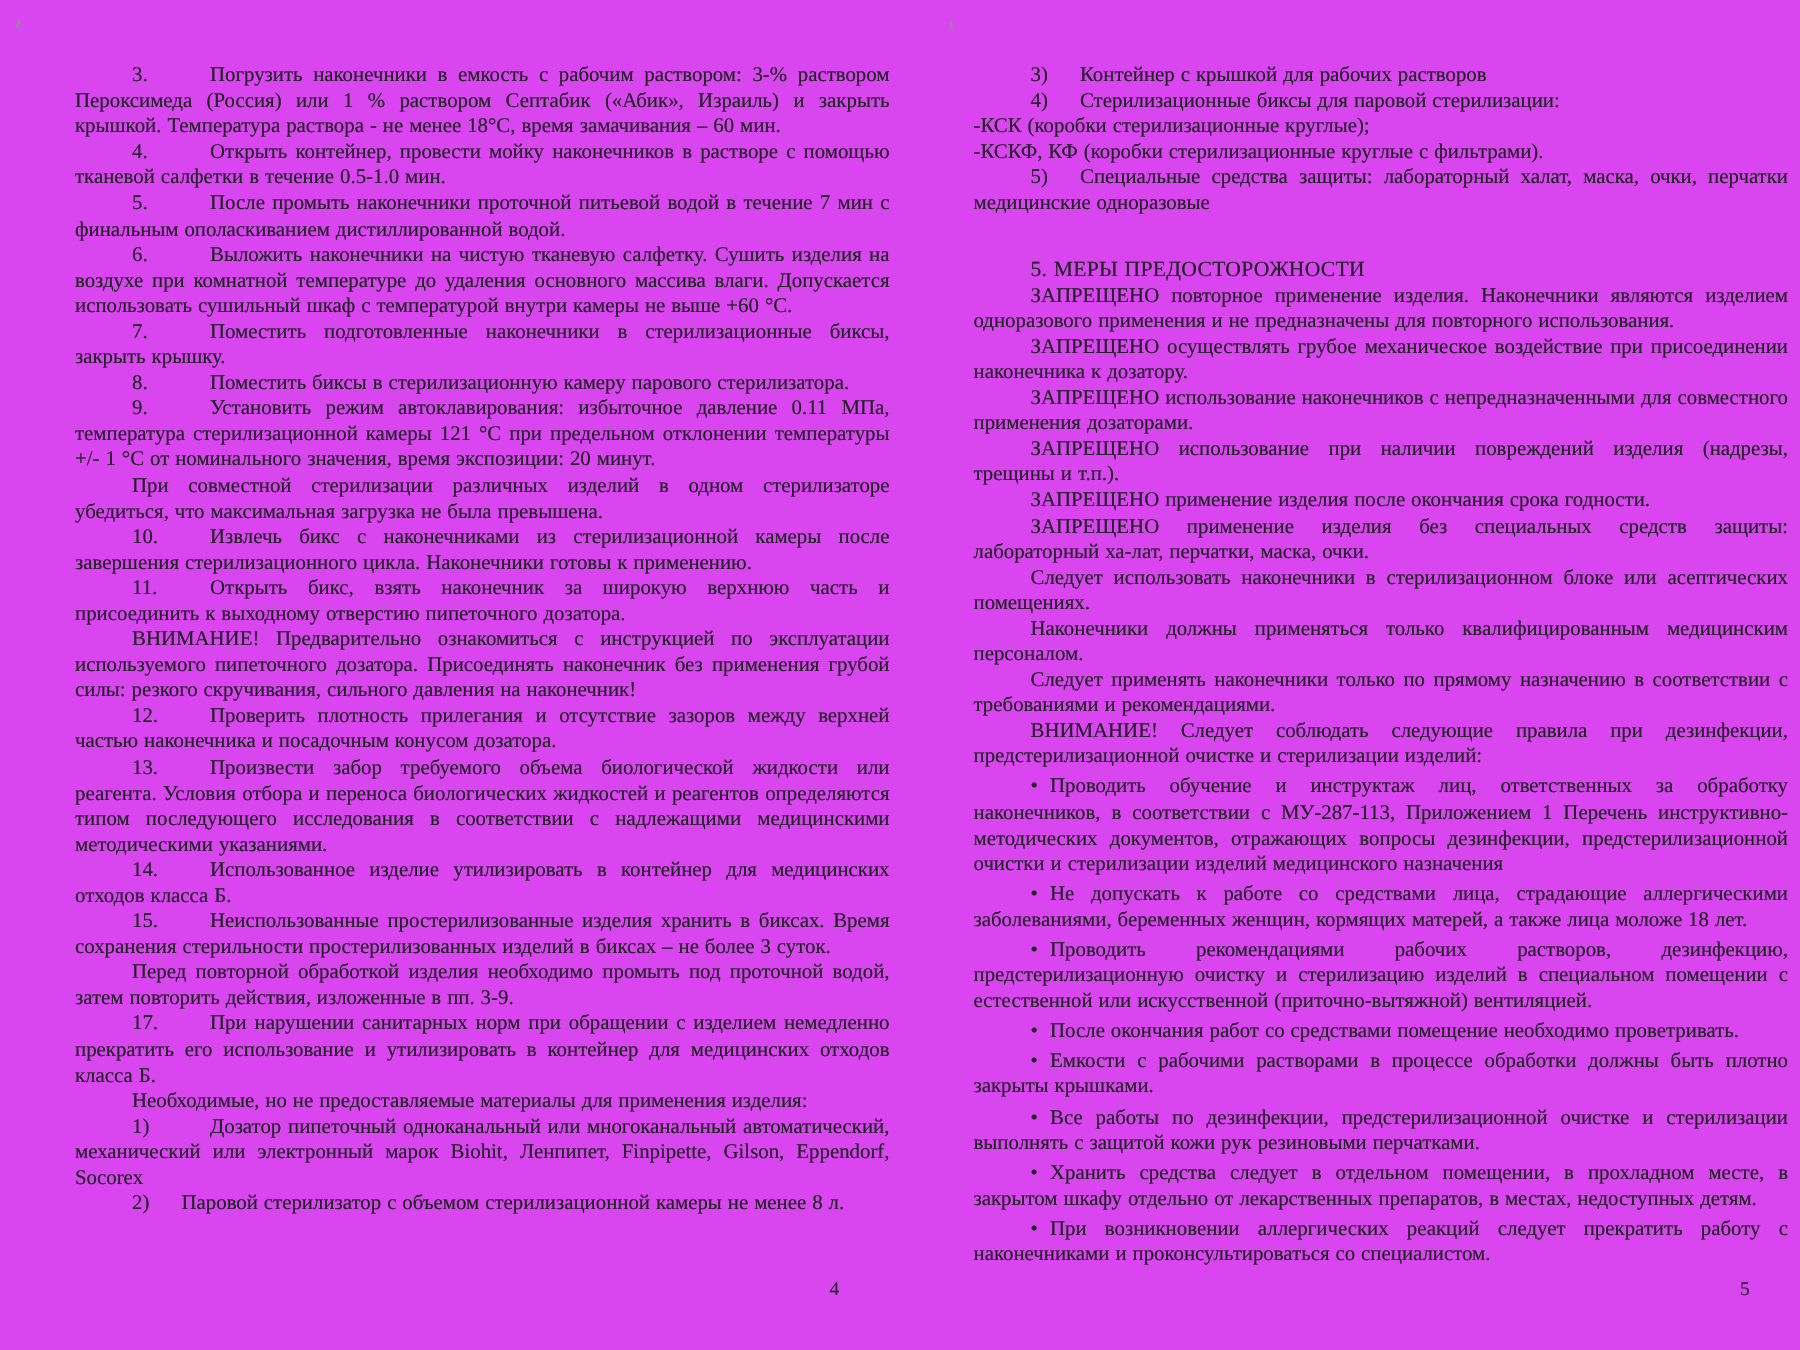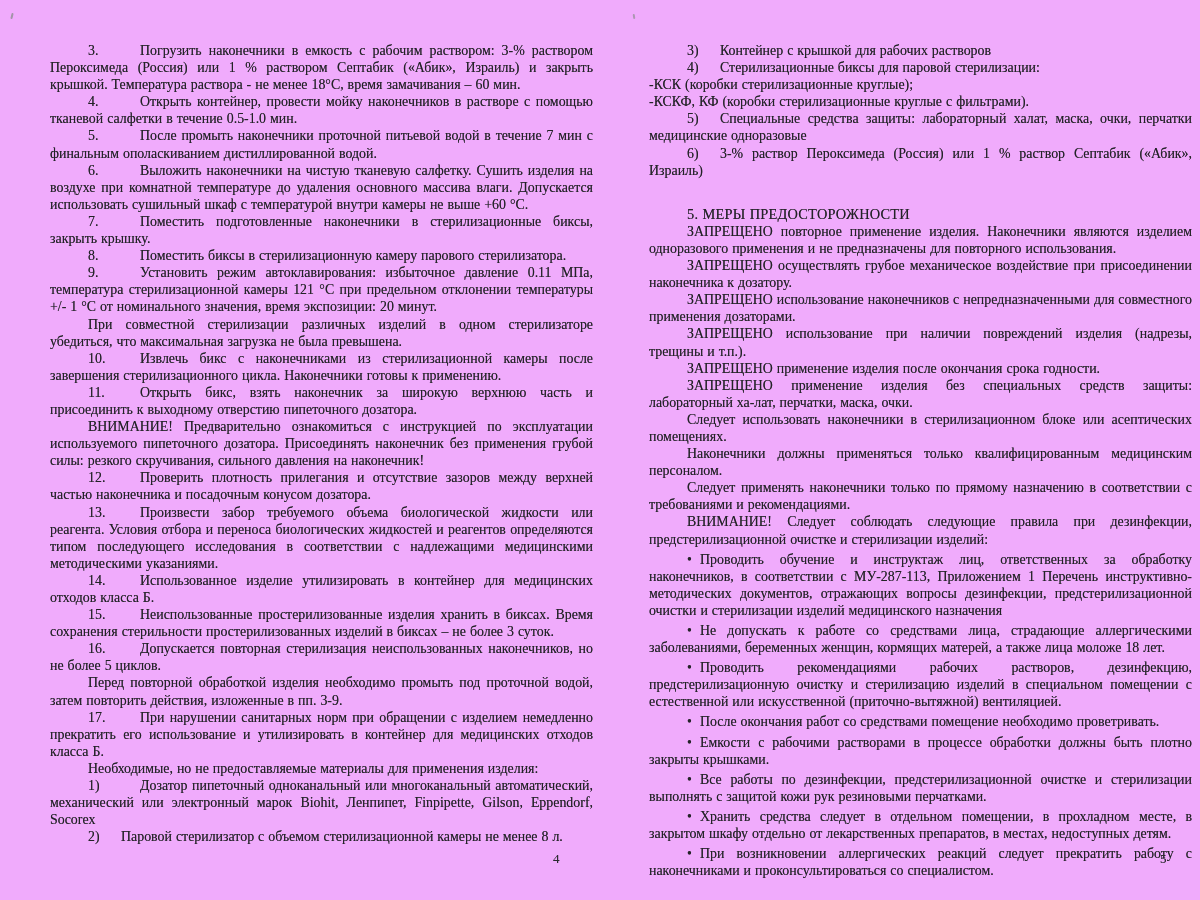--- a/index.html
+++ b/index.html
@@ -4,21 +4,21 @@
 <style>
   html, body {
     margin: 0;
     padding: 0;
     background: #ffffff;
   }
   .sheet {
     position: relative;
     width: 1200px;
     height: 900px;
-    background: #f0abfc;
+    background: #d946ef;
     overflow: hidden;
     font-family: "Liberation Serif", "DejaVu Serif", serif;
     color: #232327;
   }
   .page {
     position: absolute;
     top: 42px;
     width: 543px;
     font-size: 13.9px;
     line-height: 17.1px;
@@ -82,37 +82,35 @@
         <p class="p"><span class="num num-wide">8.</span><span>Поместить биксы в стерилизационную камеру парового стерилизатора.</span></p>
         <p class="p"><span class="num num-wide">9.</span><span>Установить режим автоклавирования: избыточное давление 0.11 МПа, температура стерилизационной камеры 121 °С при предельном отклонении температуры +/- 1 °С от номинального значения, время экспозиции: 20 минут.</span></p>
         <p class="p"><span>При совместной стерилизации различных изделий в одном стерилизаторе убедиться, что максимальная загрузка не была превышена.</span></p>
         <p class="p"><span class="num num-wide">10.</span><span>Извлечь бикс с наконечниками из стерилизационной камеры после завершения стерилизационного цикла. Наконечники готовы к применению.</span></p>
         <p class="p"><span class="num num-wide">11.</span><span>Открыть бикс, взять наконечник за широкую верхнюю часть и присоединить к выходному отверстию пипеточного дозатора.</span></p>
         <p class="p bold"><span>ВНИМАНИЕ! Предварительно ознакомиться с инструкцией по эксплуатации используемого пипеточного дозатора. Присоединять наконечник без применения грубой силы: резкого скручивания, сильного давления на наконечник!</span></p>
         <p class="p"><span class="num num-wide">12.</span><span>Проверить плотность прилегания и отсутствие зазоров между верхней частью наконечника и посадочным конусом дозатора.</span></p>
         <p class="p"><span class="num num-wide b">13.</span><span>Произвести забор требуемого объема биологической жидкости или реагента. </span><span class="b">Условия отбора и переноса биологических жидкостей и реагентов определяются типом последующего исследования в соответствии с надлежащими медицинскими методическими указаниями.</span></p>
         <p class="p"><span class="num num-wide">14.</span><span>Использованное изделие утилизировать в контейнер для медицинских отходов класса Б.</span></p>
         <p class="p"><span class="num num-wide">15.</span><span>Неиспользованные простерилизованные изделия хранить в биксах. Время сохранения стерильности простерилизованных изделий в биксах – не более 3 суток.</span></p>
-        <p class="p"><span class="num num-wide">16.</span><span>Допускается повторная стерилизация неиспользованных наконечников, но не более 5 циклов.</span></p>
         <p class="p"><span>Перед повторной обработкой изделия необходимо промыть под проточной водой, затем повторить действия, изложенные в пп. 3-9.</span></p>
         <p class="p"><span class="num num-wide">17.</span><span>При нарушении санитарных норм при обращении с изделием немедленно прекратить его использование и утилизировать в контейнер для медицинских отходов класса Б.</span></p>
         <p class="p bold"><span>Необходимые, но не предоставляемые материалы для применения изделия:</span></p>
         <p class="p"><span class="num num-wide">1)</span><span>Дозатор пипеточный одноканальный или многоканальный автоматический, механический или электронный марок Biohit, Ленпипет, Finpipette, Gilson, Eppendorf, Socorex</span></p>
         <p class="p"><span class="num num-narrow">2)</span><span>Паровой стерилизатор с объемом стерилизационной камеры не менее 8 л.</span></p>
       </div>
   </div>
 
   <div class="page right">
     <div class="page-body">
         <p class="p"><span class="num num-narrow">3)</span><span>Контейнер с крышкой для рабочих растворов</span></p>
         <p class="p"><span class="num num-narrow">4)</span><span>Стерилизационные биксы для паровой стерилизации:</span></p>
         <p class="p flush"><span>-КСК (коробки стерилизационные круглые);</span></p>
         <p class="p flush"><span>-КСКФ, КФ (коробки стерилизационные круглые с фильтрами).</span></p>
         <p class="p"><span class="num num-narrow">5)</span><span>Специальные средства защиты: лабораторный халат, маска, очки, перчатки медицинские одноразовые</span></p>
-        <p class="p"><span class="num num-narrow">6)</span><span>3-% раствор Пероксимеда (Россия) или 1 % раствор Септабик («Абик», Израиль)</span></p>
         <p class="p bold heading gap-top"><span>5. МЕРЫ ПРЕДОСТОРОЖНОСТИ</span></p>
         <p class="p"><span>ЗАПРЕЩЕНО повторное применение изделия. Наконечники являются изделием одноразового применения и не предназначены для повторного использования.</span></p>
         <p class="p"><span>ЗАПРЕЩЕНО осуществлять грубое механическое воздействие при присоединении наконечника к дозатору.</span></p>
         <p class="p"><span>ЗАПРЕЩЕНО использование наконечников с непредназначенными для совместного применения дозаторами.</span></p>
         <p class="p"><span>ЗАПРЕЩЕНО использование при наличии повреждений изделия (надрезы, трещины и т.п.).</span></p>
         <p class="p"><span>ЗАПРЕЩЕНО применение изделия после окончания срока годности.</span></p>
         <p class="p"><span>ЗАПРЕЩЕНО применение изделия без специальных средств защиты: лабораторный ха-лат, перчатки, маска, очки.</span></p>
         <p class="p"><span>Следует использовать наконечники в стерилизационном блоке или асептических помещениях.</span></p>
         <p class="p"><span>Наконечники должны применяться только квалифицированным медицинским персоналом.</span></p>
         <p class="p"><span>Следует применять наконечники только по прямому назначению в соответствии с требованиями и рекомендациями.</span></p>

